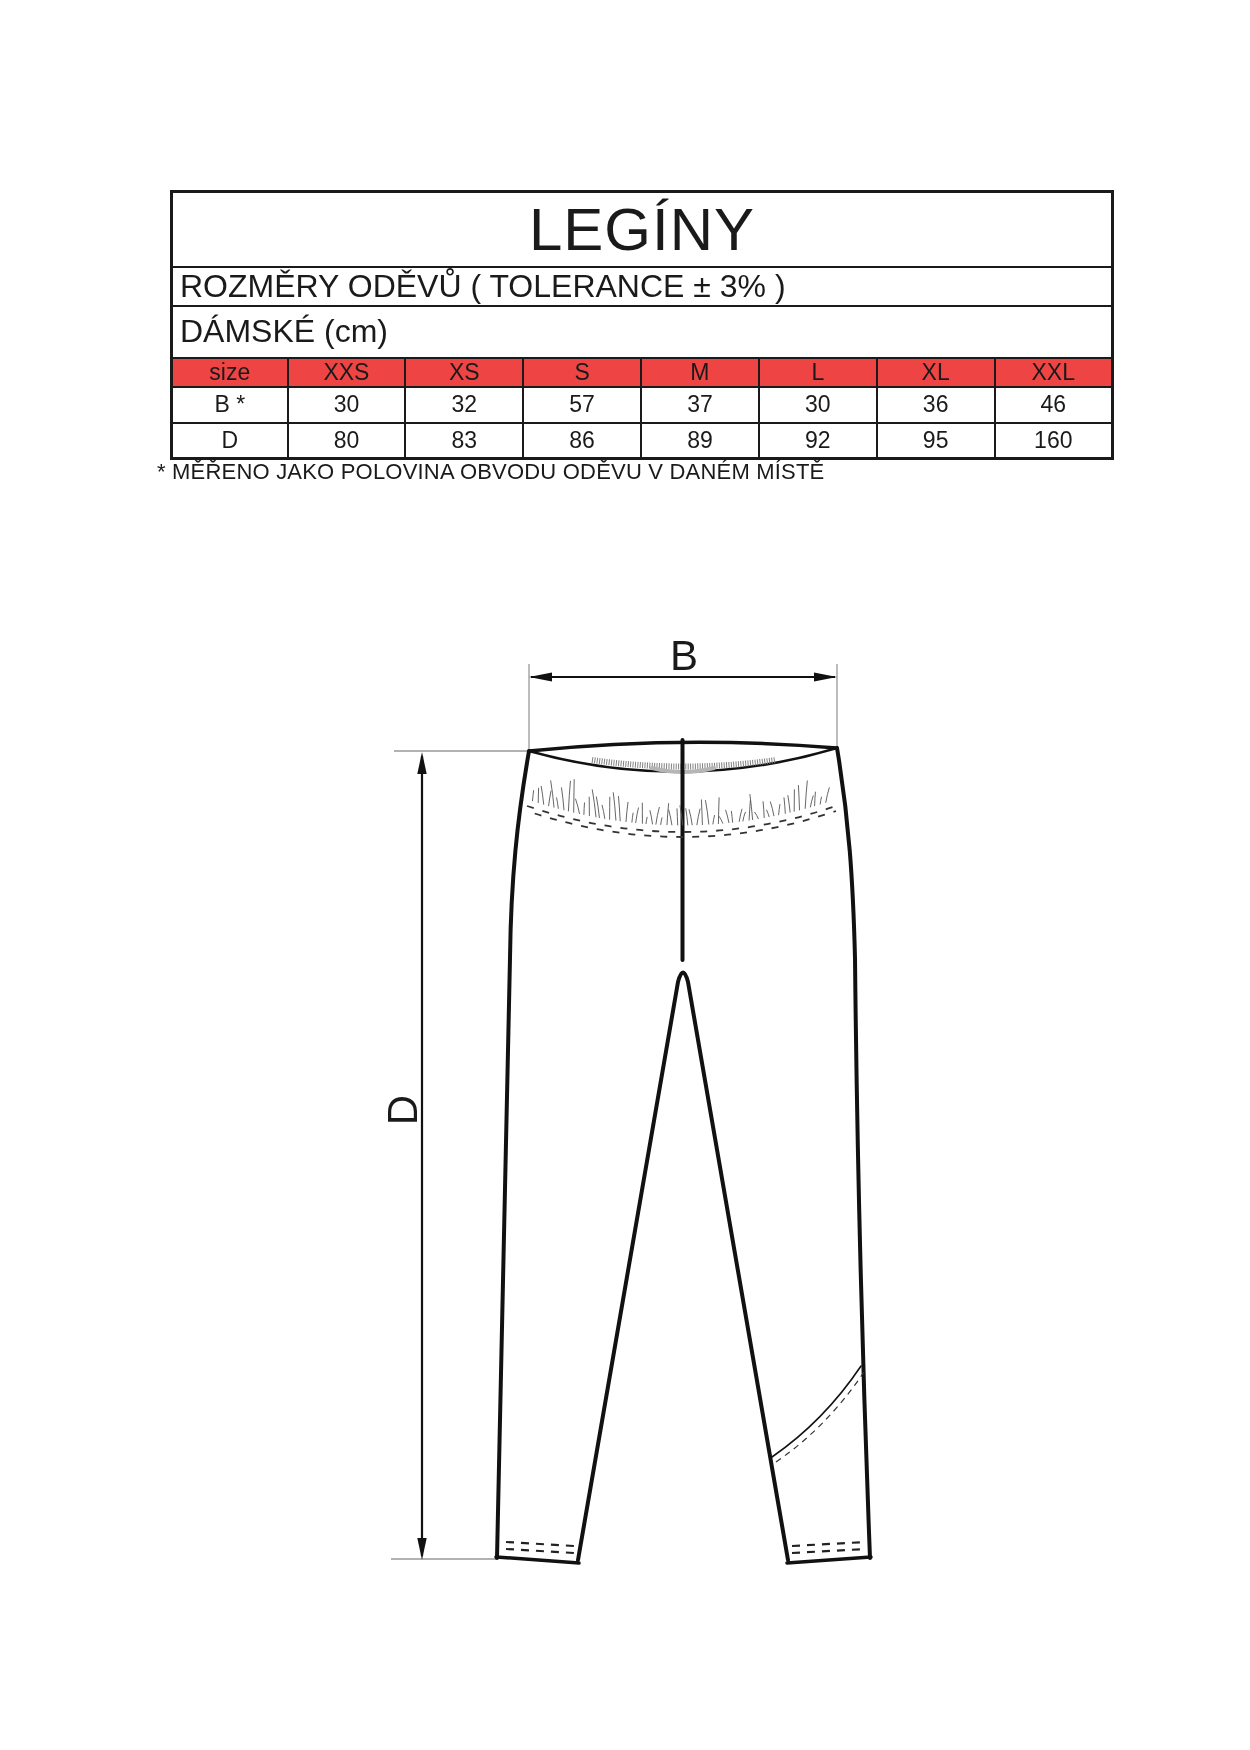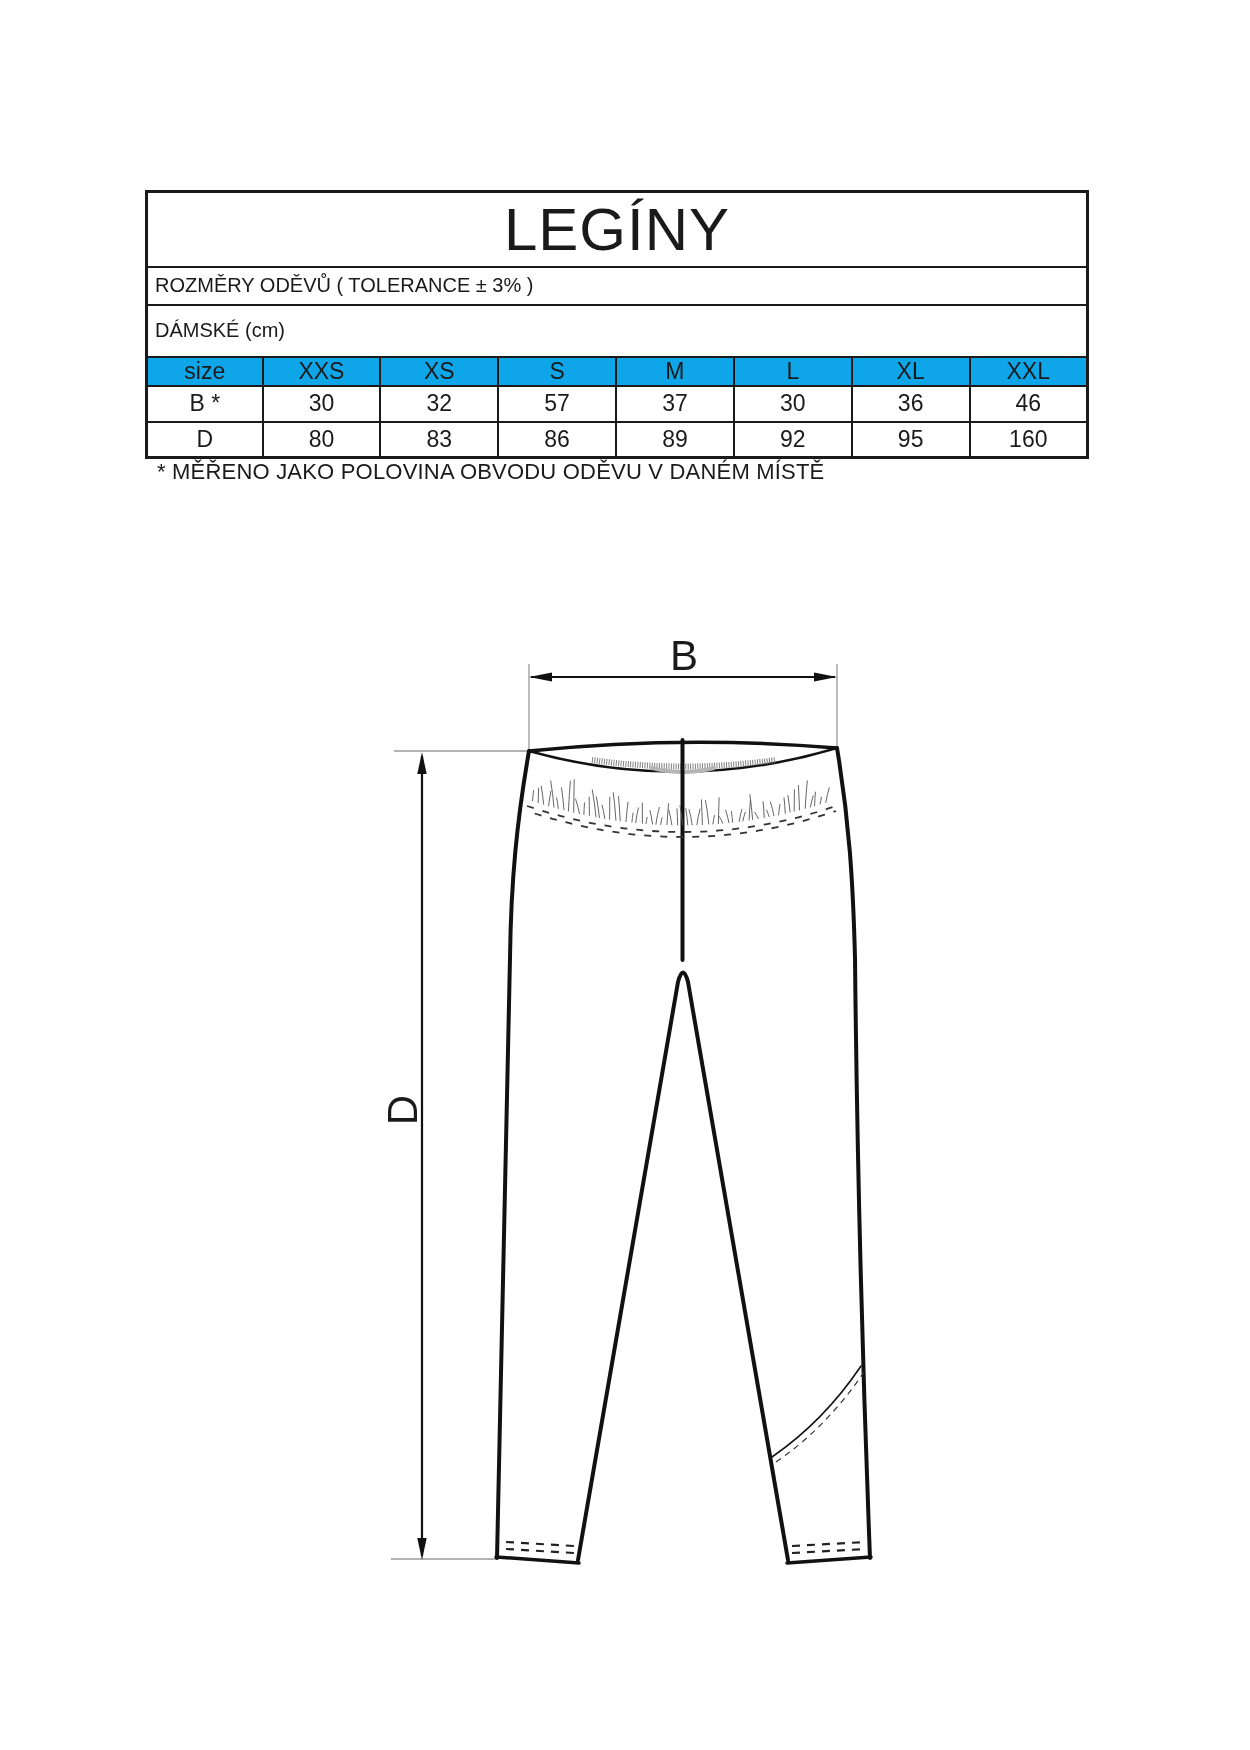--- a/index.html
+++ b/index.html
@@ -2,36 +2,36 @@
 <html><head>
 <meta charset="utf-8">
 <style>
   html,body{margin:0;padding:0;}
   body{
     width:1250px;height:1750px;position:relative;background:#ffffff;
     font-family:"Liberation Sans", sans-serif;color:#1a1a1a;overflow:hidden;
   }
   
   .sheet-table{
-    position:absolute;left:145px;top:190px;width:944px;
+    position:absolute;left:170px;top:190px;width:944px;
     border-collapse:collapse;table-layout:fixed;
     border:3px solid #1a1a1a;
   }
   .sheet-table td{
     border:2px solid #1a1a1a;
     text-align:center;vertical-align:middle;
     font-size:23px;white-space:nowrap;overflow:hidden;
     padding:0;
   }
   tr.r-title{height:75px;}
   td.title-cell{font-size:60px;letter-spacing:1px;}
   tr.r-sub{height:38px;}
   tr.r-cat{height:52px;}
-  td.left-cell{text-align:left;padding-left:7px;font-size:20px;}
-  tr.r-head{height:24px;background:#0ea5e9;margin-top:22px;}
+  td.left-cell{text-align:left;padding-left:7px;font-size:32px;}
+  tr.r-head{height:24px;background:#ef4444;margin-top:22px;}
   tr.r-data{height:36px;background:#ffffff;}
   .footnote{
     position:absolute;left:157px;top:459px;
     font-size:22px;letter-spacing:0.2px;text-align:center;
   }
   
   svg.diagram{position:absolute;left:0;top:0;}
   .dim-label{font-family:"Liberation Sans",sans-serif;font-size:42px;fill:#1a1a1a;}
 </style>
 </head>

